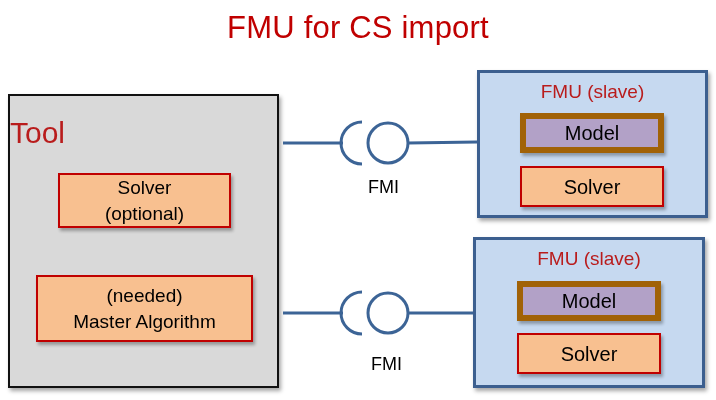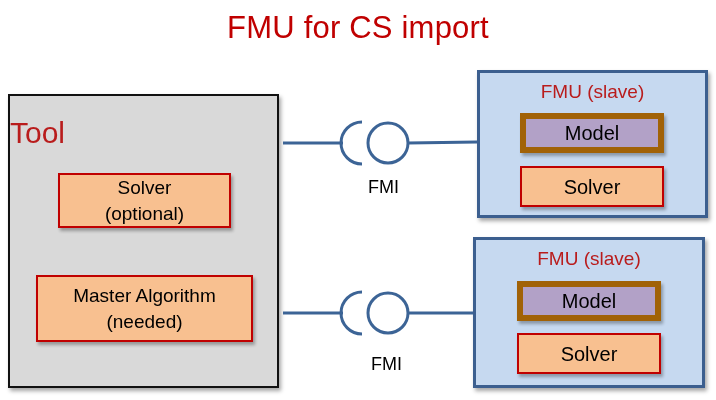--- a/index.html
+++ b/index.html
@@ -29,22 +29,22 @@
 <div class="title">FMU for CS import</div>
 
 <div class="box tool">
   <div class="tool-title">Tool</div>
 </div>
 <div class="box orange" style="left:58px;top:173px;width:173px;height:55px;">
   <span>Solver</span>
   <span>(optional)</span>
 </div>
 <div class="box orange" style="left:36px;top:275px;width:217px;height:67px;">
+  <span>(needed)</span>
   <span>Master Algorithm</span>
-  <span>(needed)</span>
 </div>
 
 <div class="box fmu" style="left:477px;top:70px;width:231px;height:148px;">
   <div class="fmu-title">FMU (slave)</div>
 </div>
 <div class="box purple" style="left:520px;top:113px;width:144px;height:40px;">
   <span>Model</span>
 </div>
 <div class="box orange" style="left:520px;top:166px;width:144px;height:41px;font-size:20px;">
   <span>Solver</span>

